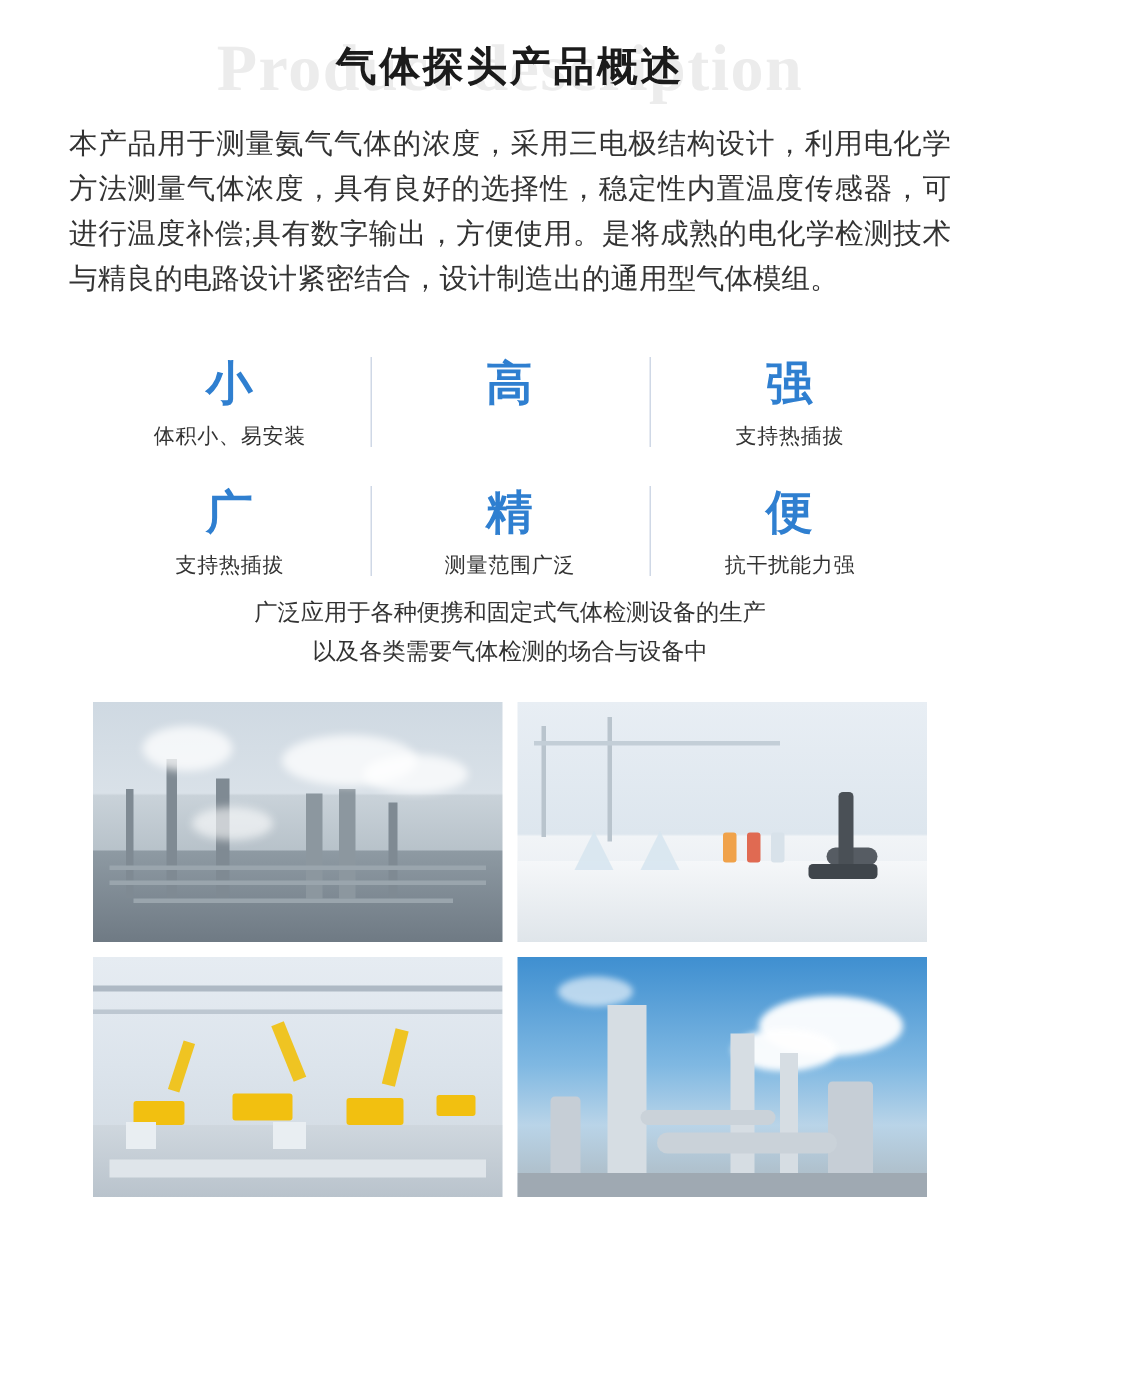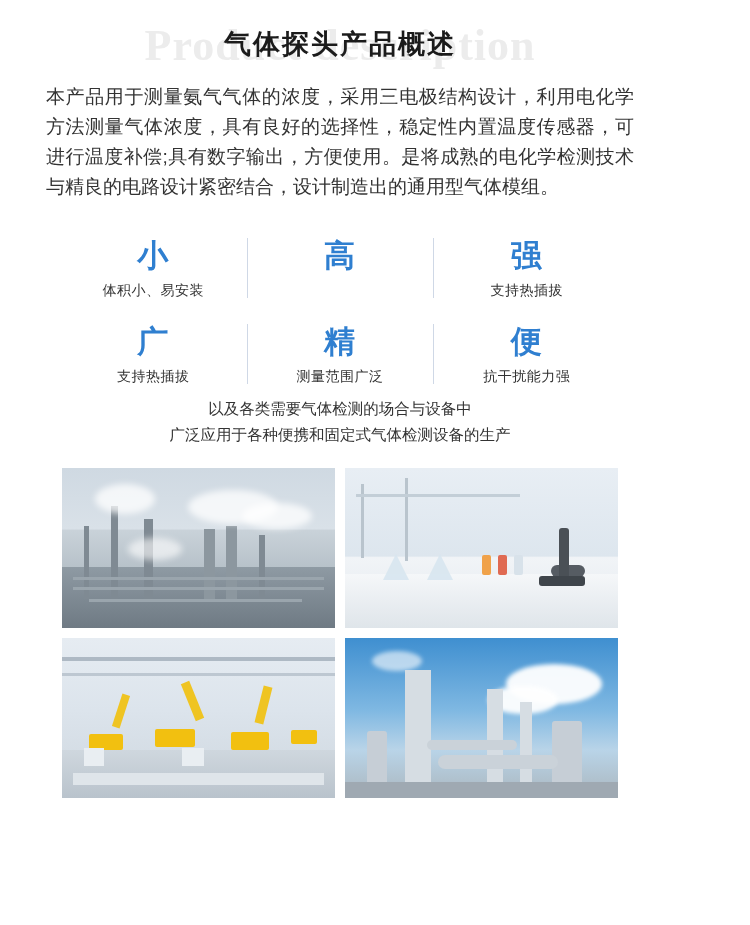--- a/index.html
+++ b/index.html
@@ -315,22 +315,22 @@
       <div class="feature-big">精</div>
       <div class="feature-sub">测量范围广泛</div>
     </div>
     <div class="feature divider-left">
       <div class="feature-big">便</div>
       <div class="feature-sub">抗干扰能力强</div>
     </div>
   </div>
 
 
+  <div class="scope-text">广泛应用于各种便携和固定式气体检测设备的生产</div>
   <div class="scope-text">以及各类需要气体检测的场合与设备中</div>
-  <div class="scope-text">广泛应用于各种便携和固定式气体检测设备的生产</div>
 
   <div class="gallery">
 
     <div class="photo p1">
       <div class="ground"></div>
       <div class="stack" style="left:18%;width:7px;height:58%;"></div>
       <div class="stack" style="left:30%;width:9px;height:50%;"></div>
       <div class="stack" style="left:52%;width:11px;height:44%;background:#8c979f;"></div>
       <div class="stack" style="left:60%;width:11px;height:46%;background:#8c979f;"></div>
       <div class="stack" style="left:72%;width:6px;height:40%;"></div>

